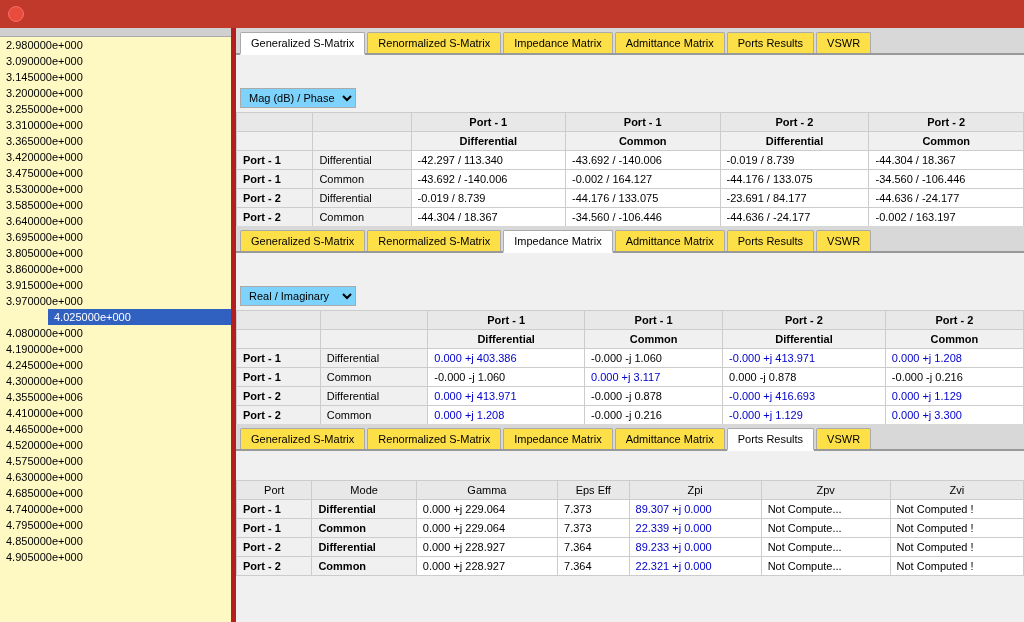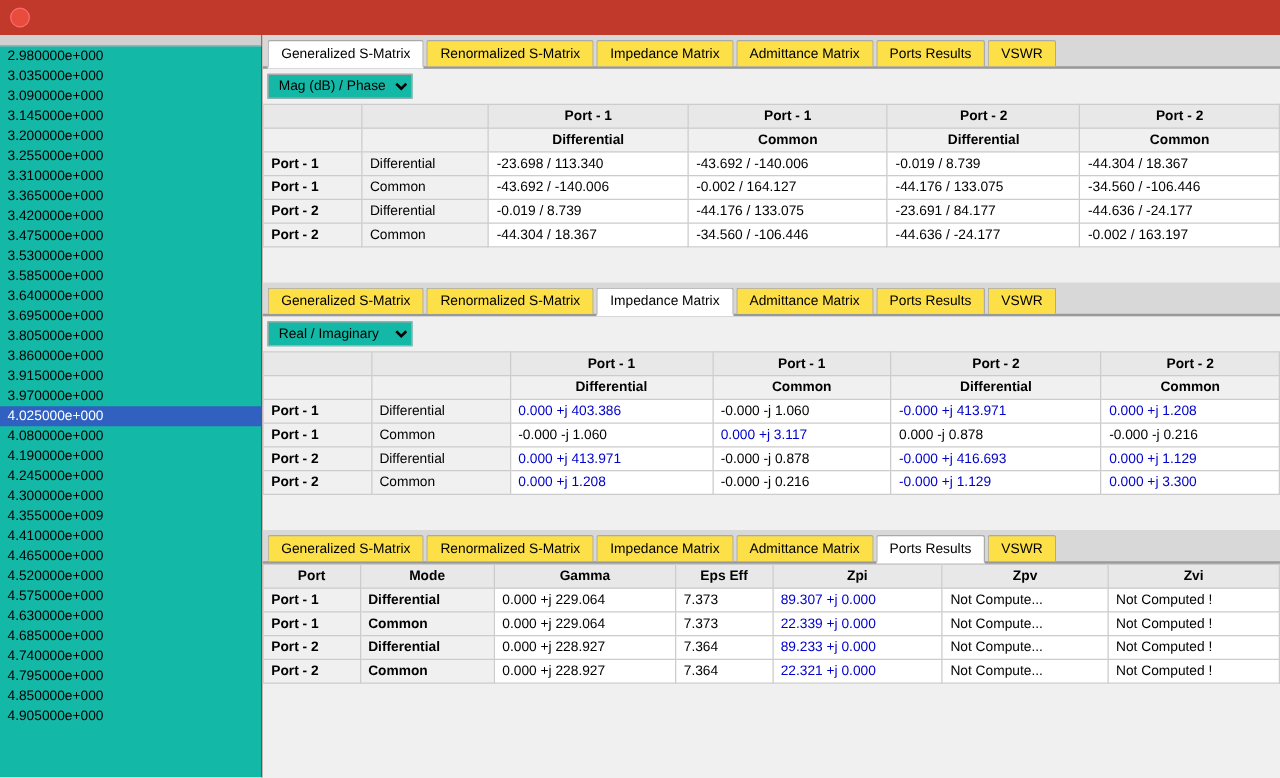--- a/index.html
+++ b/index.html
@@ -18,44 +18,44 @@
     .title-bar-title { flex: 1; text-align: center; font-size: 12px; }
     .title-bar-controls { display: flex; gap: 4px; }
     .title-bar-btn { background: none; border: none; color: white; cursor: pointer; font-size: 14px; padding: 0 4px; }
     .app-icon { width: 16px; height: 16px; background: #e74c3c; border-radius: 50%; border: 1px solid #ff6b6b; }
 
     
     .main-layout { display: flex; height: calc(622px - 28px); }
 
     
     .sidebar {
-      width: 210px;
-      background: #14b8a6;
-      border-right: 1px solid #b91c1c;
+      width: 236px;
+      background: #fef9c3;
+      border-right: 5px solid #b91c1c;
       display: flex;
       flex-direction: column;
     }
     .sidebar-header {
       background: #d0d0d0;
       padding: 4px 6px;
       font-size: 11px;
       font-weight: bold;
       border-bottom: 1px solid #aaa;
     }
     .sidebar-list {
       overflow-y: auto;
       flex: 1;
     }
     .sidebar-item {
       padding: 2px 6px;
       font-size: 11px;
       cursor: pointer;
       white-space: nowrap;
     }
-    .sidebar-item.selected { background: #3060c0; color: white; }
+    .sidebar-item.selected { background: #3060c0; color: white; margin-left: 48px; }
 
     
     .content-area {
       flex: 1;
       background: #f0f0f0;
       display: flex;
       flex-direction: column;
       overflow: hidden;
     }
 
@@ -108,57 +108,58 @@
       background: white;
     }
     .matrix-table .port-col { background: #f0f0f0; font-weight: bold; }
     .matrix-table .mode-col { background: #f0f0f0; }
 
     
     .dropdown-select {
       font-size: 11px;
       padding: 2px 4px;
       border: 1px solid #aaa;
-      background: #14b8a6;
+      background: #7dd3fc;
       margin: 4px;
       cursor: pointer;
     }
 
     
     .three-panels {
       display: flex;
       flex-direction: column;
       flex: 1;
       overflow: hidden;
     }
     .panel {
       flex: 1;
       min-height: 0;
       display: flex;
       flex-direction: column;
+      gap: 29px;
     }
     .panel-content {
       flex: 1;
       overflow: auto;
     }
 
     
     .ports-table {
       width: 100%;
       border-collapse: collapse;
       font-size: 11px;
     }
     .ports-table th, .ports-table td {
       border: 1px solid #ccc;
       padding: 3px 6px;
       white-space: nowrap;
     }
     .ports-table thead th {
       background: #e8e8e8;
-      font-weight: bold;
+      font-weight: normal;
     }
     .ports-table tbody td { background: white; }
     .ports-table .port-col, .ports-table .mode-col { background: #f0f0f0; font-weight: bold; }
     .blue-val { color: #0000cc; }
 
     
     ::-webkit-scrollbar { width: 12px; height: 12px; }
     ::-webkit-scrollbar-track { background: #f0f0f0; }
     ::-webkit-scrollbar-thumb { background: #c0c0c0; border: 1px solid #aaa; }
   </style>
@@ -173,21 +174,20 @@
     <button class="title-bar-btn"></button>
   </div>
 </div>
 
 <div class="main-layout">
 
   <div class="sidebar">
     <div class="sidebar-header"></div>
     <div class="sidebar-list" id="sidebar-list">
         <div class="sidebar-item">2.980000e+000</div>
-        <div class="sidebar-item">3.035000e+000</div>
         <div class="sidebar-item">3.090000e+000</div>
         <div class="sidebar-item">3.145000e+000</div>
         <div class="sidebar-item">3.200000e+000</div>
         <div class="sidebar-item">3.255000e+000</div>
         <div class="sidebar-item">3.310000e+000</div>
         <div class="sidebar-item">3.365000e+000</div>
         <div class="sidebar-item">3.420000e+000</div>
         <div class="sidebar-item">3.475000e+000</div>
         <div class="sidebar-item">3.530000e+000</div>
         <div class="sidebar-item">3.585000e+000</div>
@@ -195,21 +195,21 @@
         <div class="sidebar-item">3.695000e+000</div>
         <div class="sidebar-item">3.805000e+000</div>
         <div class="sidebar-item">3.860000e+000</div>
         <div class="sidebar-item">3.915000e+000</div>
         <div class="sidebar-item">3.970000e+000</div>
         <div class="sidebar-item selected">4.025000e+000</div>
         <div class="sidebar-item">4.080000e+000</div>
         <div class="sidebar-item">4.190000e+000</div>
         <div class="sidebar-item">4.245000e+000</div>
         <div class="sidebar-item">4.300000e+000</div>
-        <div class="sidebar-item">4.355000e+009</div>
+        <div class="sidebar-item">4.355000e+006</div>
         <div class="sidebar-item">4.410000e+000</div>
         <div class="sidebar-item">4.465000e+000</div>
         <div class="sidebar-item">4.520000e+000</div>
         <div class="sidebar-item">4.575000e+000</div>
         <div class="sidebar-item">4.630000e+000</div>
         <div class="sidebar-item">4.685000e+000</div>
         <div class="sidebar-item">4.740000e+000</div>
         <div class="sidebar-item">4.795000e+000</div>
         <div class="sidebar-item">4.850000e+000</div>
         <div class="sidebar-item">4.905000e+000</div>
@@ -246,21 +246,21 @@
                   <th>Differential</th>
                   <th>Common</th>
                   <th>Differential</th>
                   <th>Common</th>
                 </tr>
               </thead>
               <tbody>
                 <tr>
                   <td class="port-col">Port - 1</td>
                   <td class="mode-col">Differential</td>
-                  <td>-23.698 / 113.340</td>
+                  <td>-42.297 / 113.340</td>
                   <td>-43.692 / -140.006</td>
                   <td>-0.019 / 8.739</td>
                   <td>-44.304 / 18.367</td>
                 </tr>
                 <tr>
                   <td class="port-col">Port - 1</td>
                   <td class="mode-col">Common</td>
                   <td>-43.692 / -140.006</td>
                   <td>-0.002 / 164.127</td>
                   <td>-44.176 / 133.075</td>

